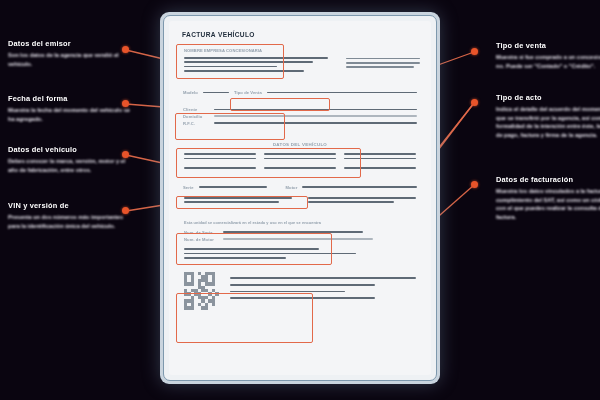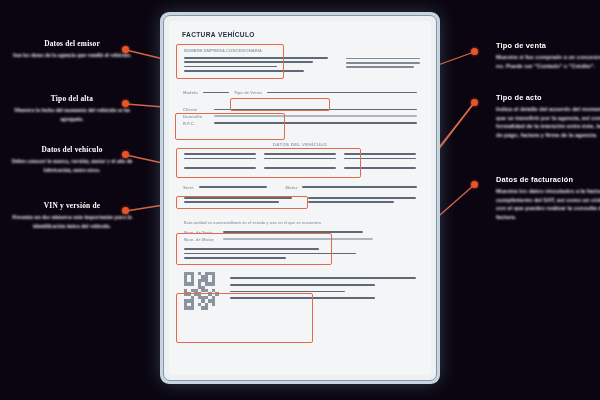--- a/index.html
+++ b/index.html
@@ -6,21 +6,21 @@
   body{
     width:600px;height:400px;overflow:hidden;
     background:#0a0510;
     font-family:"Liberation Sans",sans-serif;
     position:relative;
   }
   #stage{position:absolute;inset:0;}
 
   
   .callout{position:absolute;width:128px;}
-  .callout.left{text-align:center;font-family:Liberation Serif, serif;}
+  .callout.left{text-align:left;}
   .callout.right{text-align:left;}
   .callout .c-title{
     font-size:7.4px;font-weight:bold;color:#ffffff;
     letter-spacing:.2px;margin:0 0 3px 0;line-height:1.1;
     filter:blur(0.75px);
   }
   .callout .c-body{
     font-size:5.6px;font-weight:bold;color:#e9e6ef;
     line-height:1.55;margin:0;
     filter:blur(0.8px);
@@ -341,21 +341,21 @@
   <div class="hl" style="left:176px;top:233px;width:156px;height:32px;"></div>
   <div class="hl" style="left:176px;top:293px;width:137px;height:50px;"></div>
 
   <div class="callout left" style="left:8px;top:40px;">
     <p class="c-title">Datos del emisor</p>
     <p class="c-body">Son los datos de la agencia que vendió el vehículo.</p>
   </div>
   <div class="dot" style="left:122px;top:46px;"></div>
 
   <div class="callout left" style="left:8px;top:95px;">
-    <p class="c-title">Tipo del alta</p>
+    <p class="c-title">Fecha del forma</p>
     <p class="c-body">Muestra la fecha del momento del vehículo se ha agregado.</p>
   </div>
   <div class="dot" style="left:122px;top:100px;"></div>
 
   <div class="callout left" style="left:8px;top:146px;">
     <p class="c-title">Datos del vehículo</p>
     <p class="c-body">Debes conocer la marca, versión, motor y el año de fabricación, entre otros.</p>
   </div>
   <div class="dot" style="left:122px;top:151px;"></div>
 

